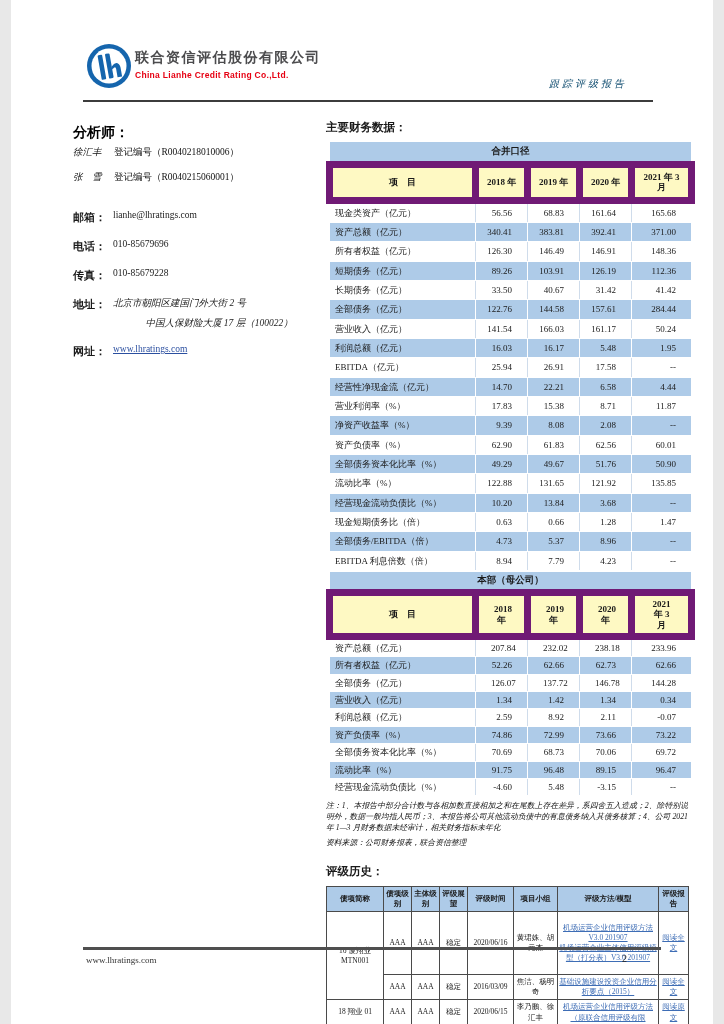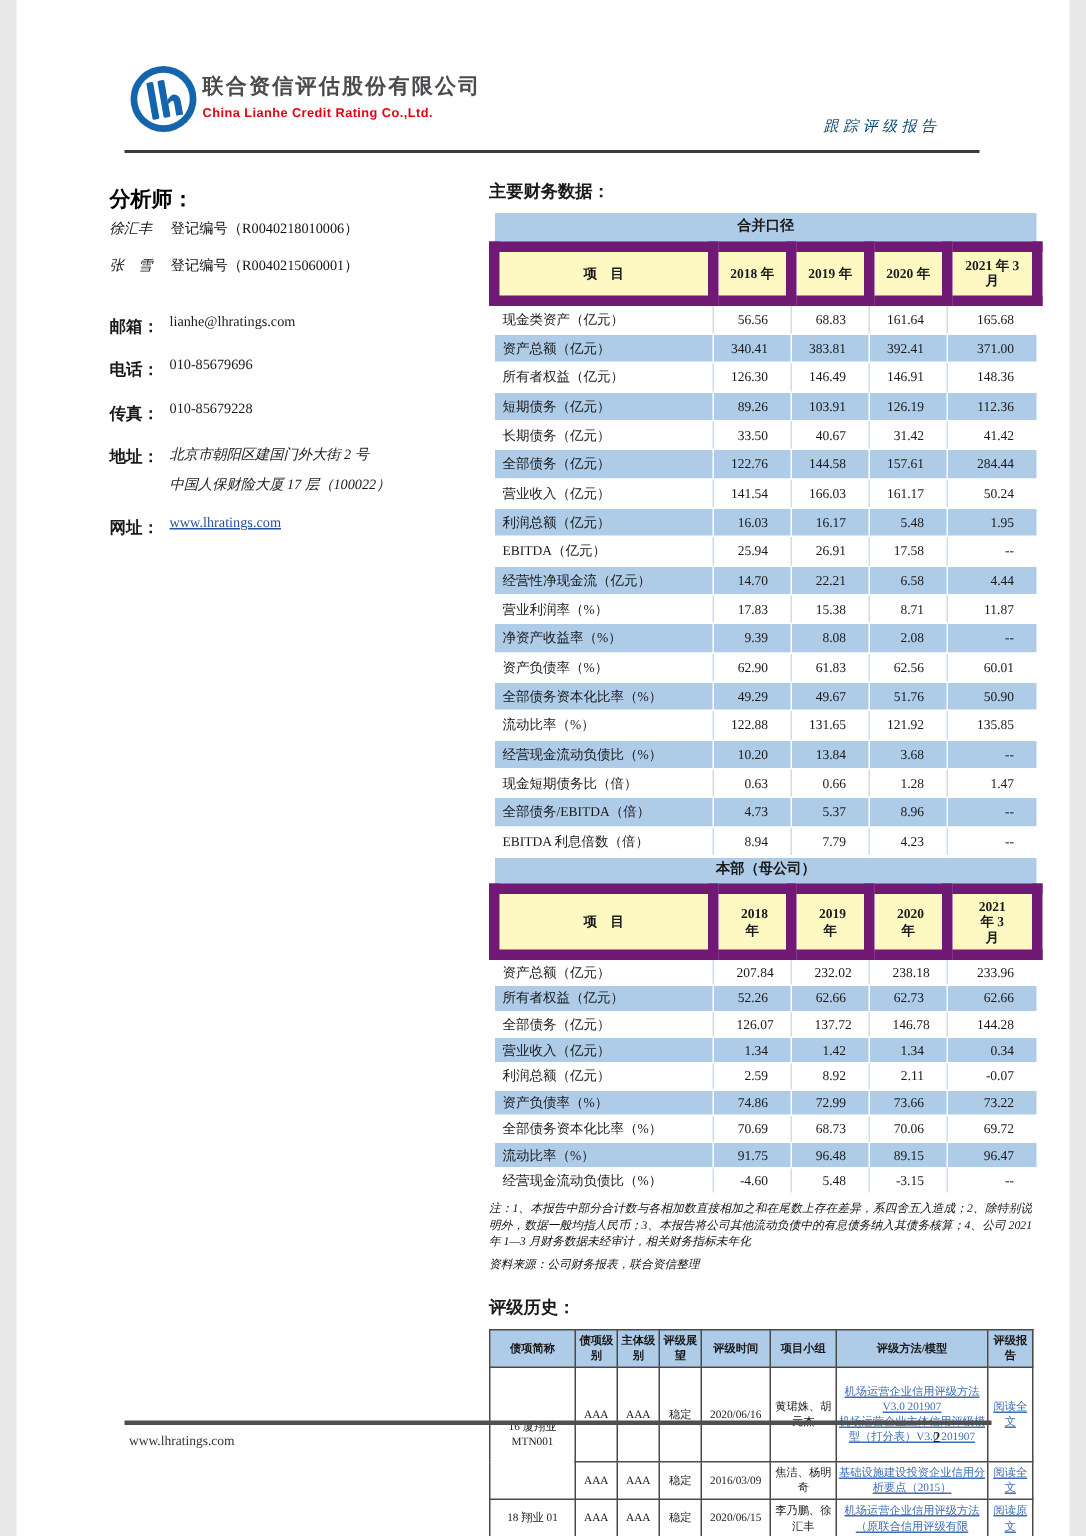--- a/index.html
+++ b/index.html
@@ -17,21 +17,21 @@
   .header-rule { position:absolute; left:72px; top:100px; width:570px; height:2px; background:#3c3c3c; }
 
   
   .left-col { position:absolute; left:62px; top:124px; width:252px; }
   .sec-label { font-family:"Liberation Sans", sans-serif; font-weight:bold; font-size:14px; color:#000; }
   .analyst-row { margin-top:12px; font-size:9.5px; font-style:italic; color:#111; }
   .analyst-row .reg { margin-left:10px; font-style:normal; }
   .contact-row { display:flex; align-items:flex-start; margin-top:14px; }
   .contact-label { font-family:"Liberation Sans", sans-serif; font-weight:bold; font-size:11px; width:40px; flex:none; }
   .contact-value { font-size:9.5px; }
-  .addr2 { margin-left:40px; margin-top:5px; font-size:9.5px; font-style:italic; }
+  .addr2 { margin-left:40px; margin-top:5px; font-size:9.5px; font-style:italic;text-align:center; }
   .addr-it { font-style:italic; }
   a.link { color:#2b4fa0; text-decoration:underline; cursor:pointer; }
 
   
   .right-col { position:absolute; left:315px; top:120px; width:362px; }
   .fin-title { font-family:"Liberation Sans", sans-serif; font-weight:bold; font-size:11.5px; margin-bottom:6px; }
   table.fin { border-collapse:collapse; width:362px; table-layout:fixed; font-size:9px; }
   .fin td { padding:4px 3px; line-height:1.15; overflow:hidden; }
   .t2 td { padding:3px 15px; }
   .fin .cap td { background:#aecbe8; font-weight:bold; text-align:center; font-size:9.5px; border:1px solid #ffffff; }

